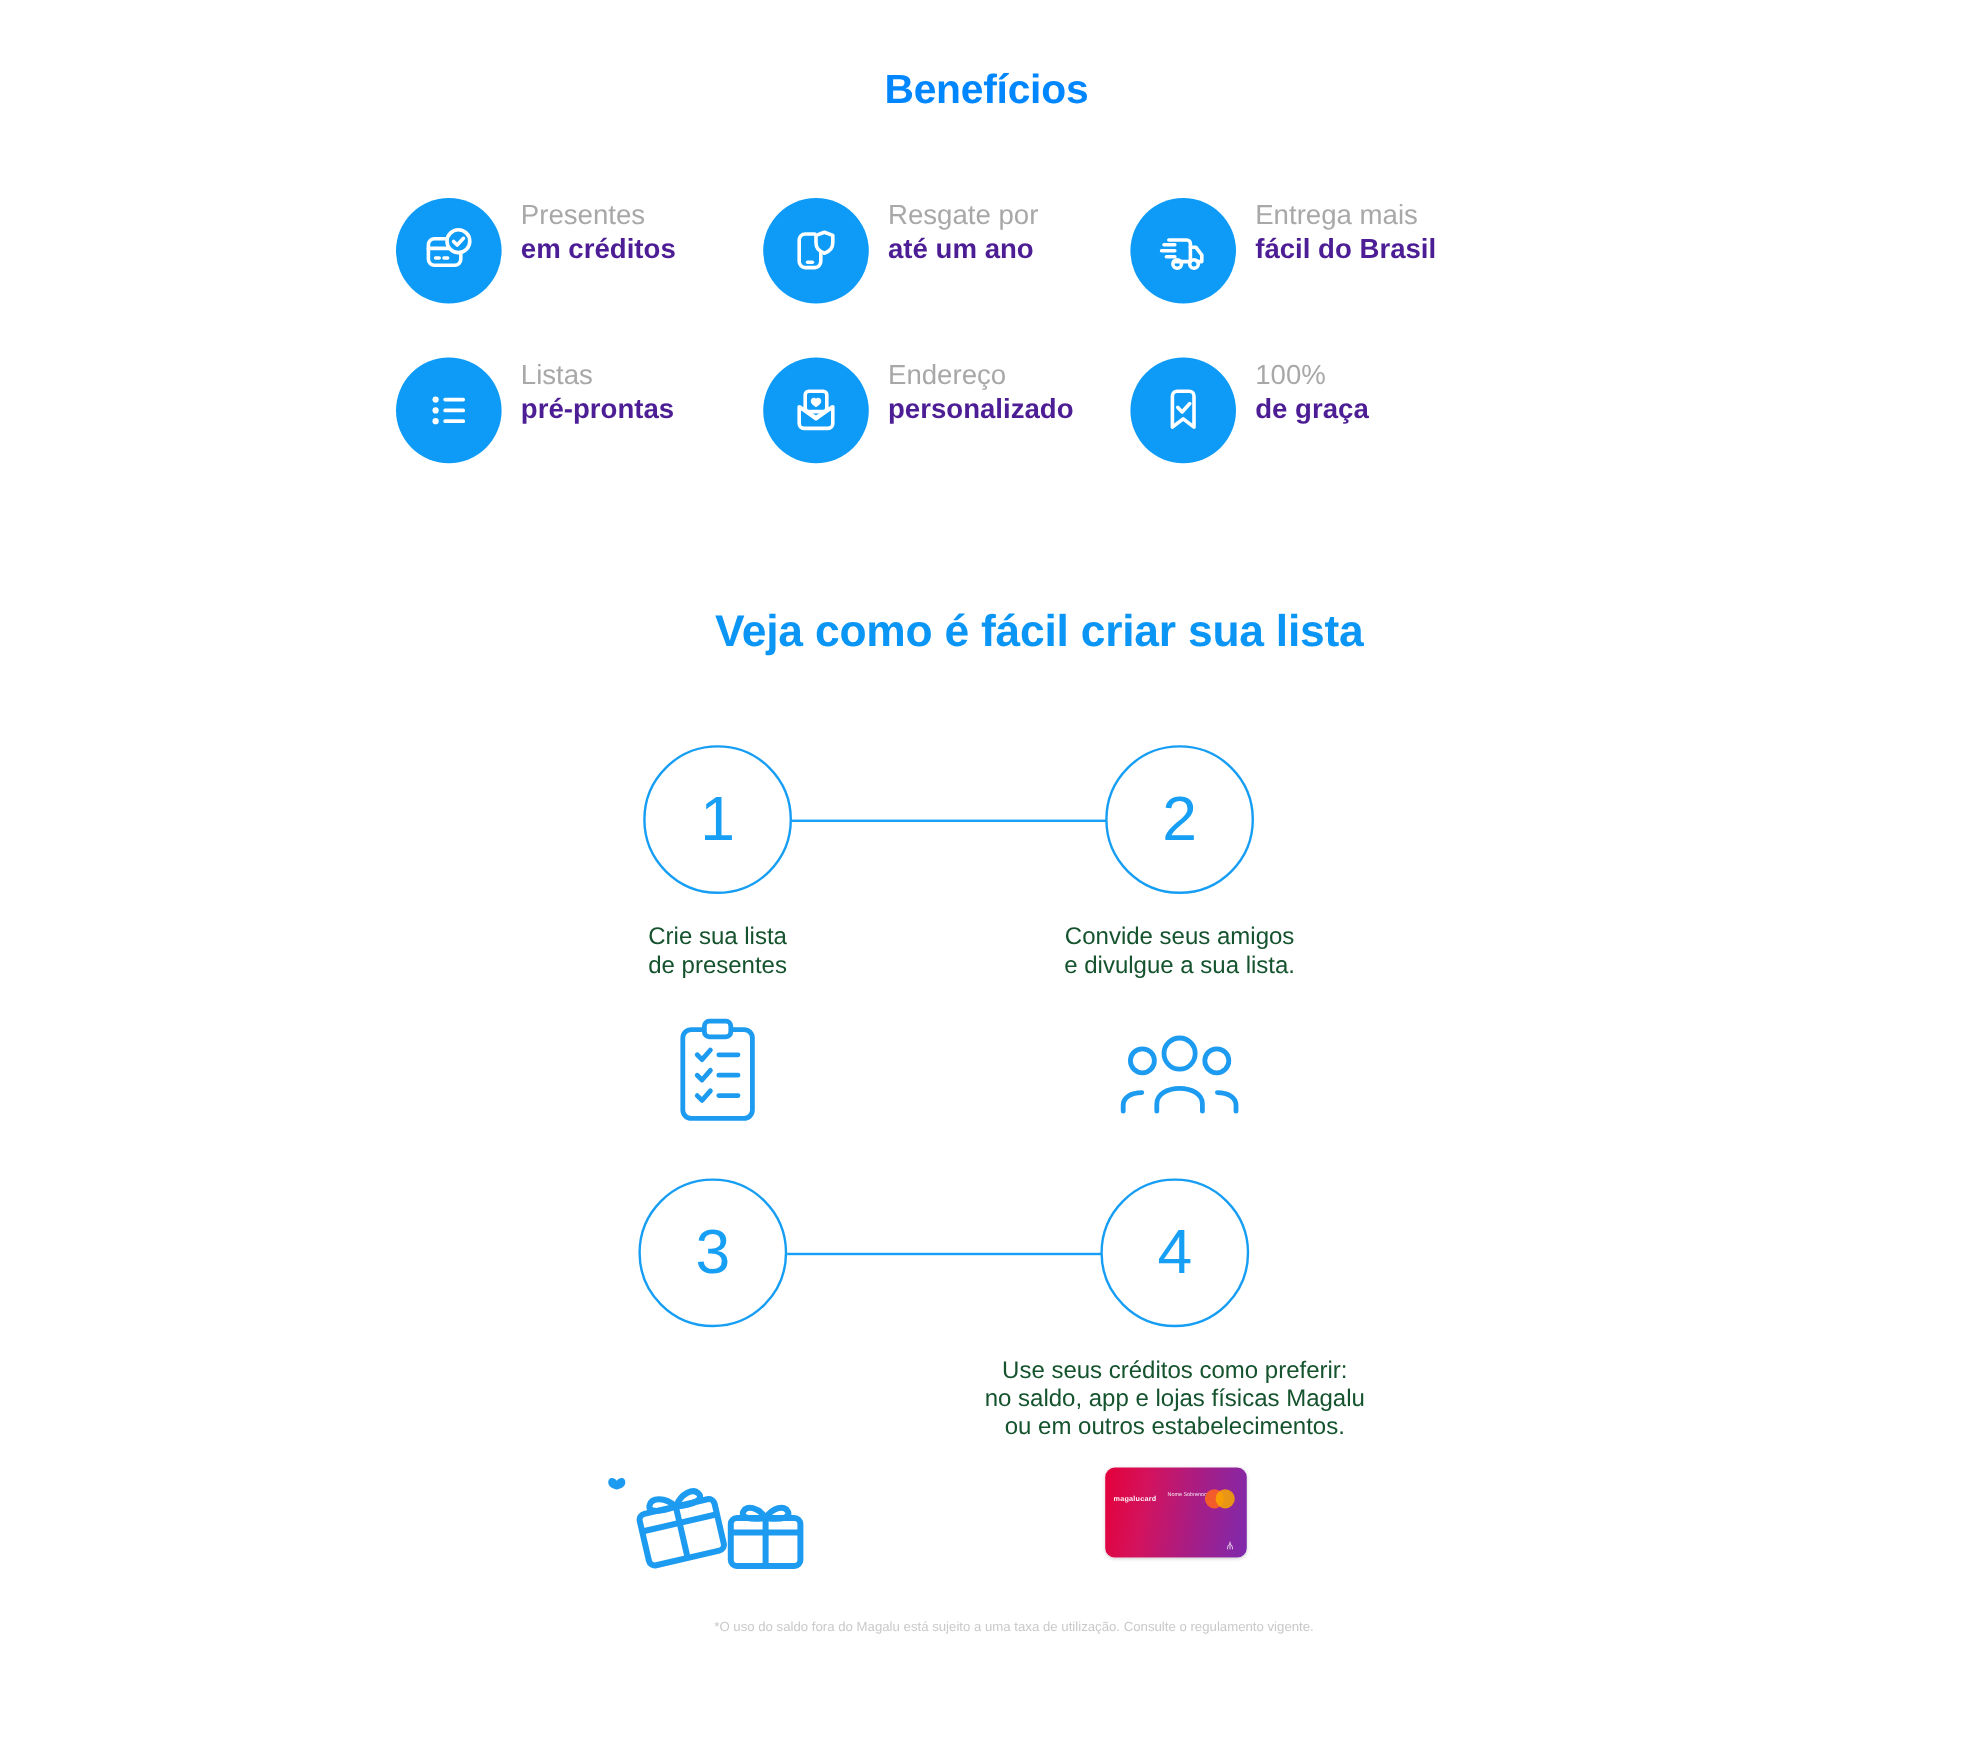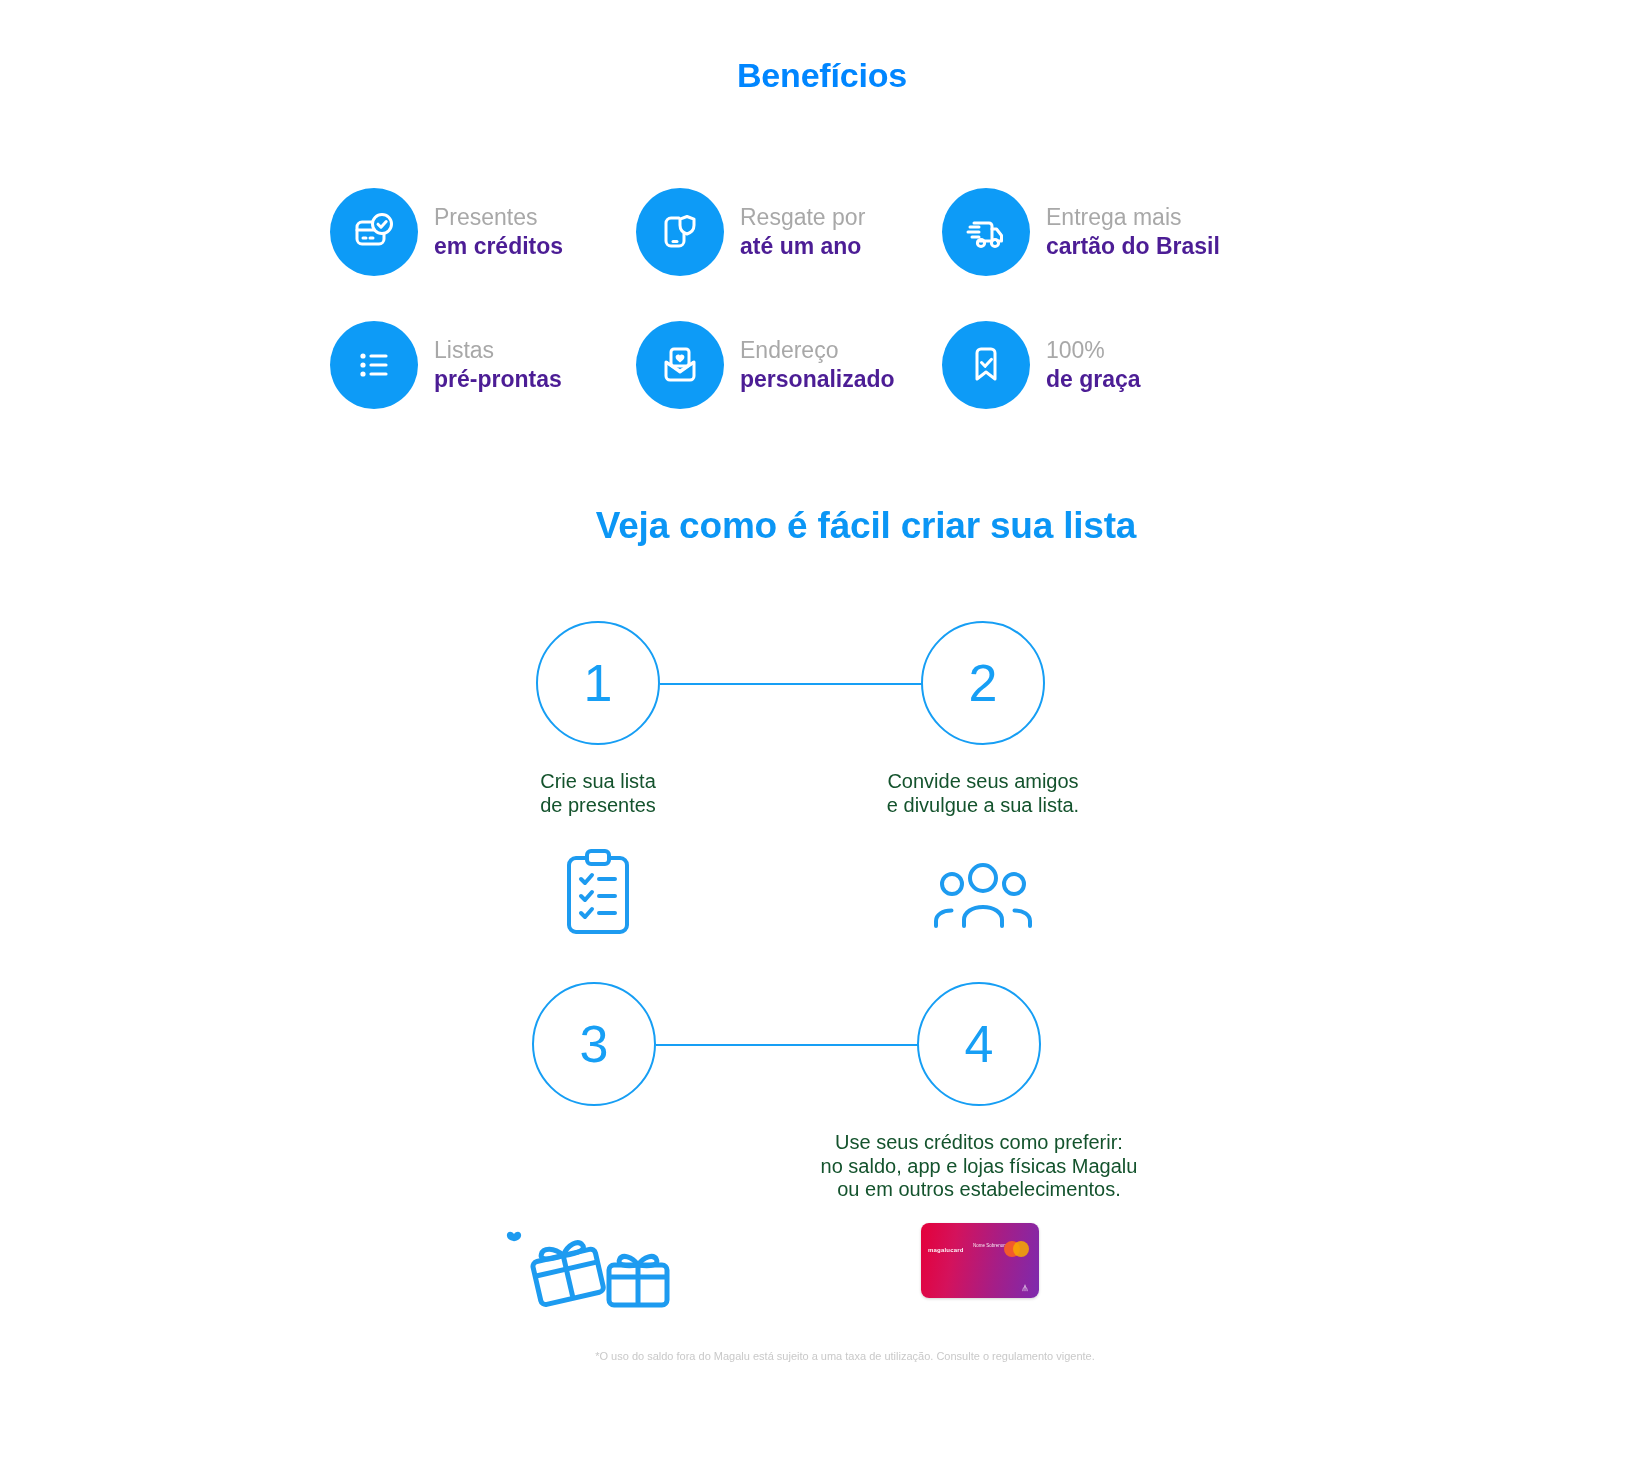--- a/index.html
+++ b/index.html
@@ -20,21 +20,21 @@
     letter-spacing:-0.2px;
   }
   .benefits-grid{
     position:absolute;top:165px;left:330px;
     width:990px;
     display:grid;
     grid-template-columns:306px 306px 306px;
     grid-template-rows:133px 133px;
   }
   .benefit{
-    display:flex;align-items:center;gap:16px;
+    display:flex;align-items:flex-start;gap:16px;
   }
   .benefit-icon{
     width:88px;height:88px;border-radius:50%;
     background:#0D9BF7;
     display:flex;align-items:center;justify-content:center;
     flex:0 0 88px;
   }
   .benefit-icon svg{display:block;}
   .benefit-text{
     line-height:1.22;
@@ -158,21 +158,21 @@
         <svg width="52" height="52" viewBox="0 0 52 52" fill="none">
           <path d="M14 17h15a3 3 0 0 1 3 3v15H18" stroke="#fff" stroke-width="3" stroke-linecap="round" stroke-linejoin="round"></path>
           <path d="M32 23h4.5l5 6.5V35h-4" stroke="#fff" stroke-width="3" stroke-linecap="round" stroke-linejoin="round"></path>
           <path d="M10 21h9M8 26h11M12 31h7" stroke="#fff" stroke-width="3" stroke-linecap="round"></path>
           <circle cx="21" cy="37" r="3.6" stroke="#fff" stroke-width="3"></circle>
           <circle cx="35" cy="37" r="3.6" stroke="#fff" stroke-width="3"></circle>
         </svg>
       </div>
       <div class="benefit-text">
         <span class="l1">Entrega mais</span>
-        <span class="l2">cartão do Brasil</span>
+        <span class="l2">fácil do Brasil</span>
       </div>
     </div>
 
     <div class="benefit">
       <div class="benefit-icon">
         <svg width="50" height="50" viewBox="0 0 50 50" fill="none">
           <circle cx="14" cy="16" r="2.6" fill="#fff"></circle>
           <circle cx="14" cy="25" r="2.6" fill="#fff"></circle>
           <circle cx="14" cy="34" r="2.6" fill="#fff"></circle>
           <path d="M22 16h15M22 25h15M22 34h15" stroke="#fff" stroke-width="3.2" stroke-linecap="round"></path>

